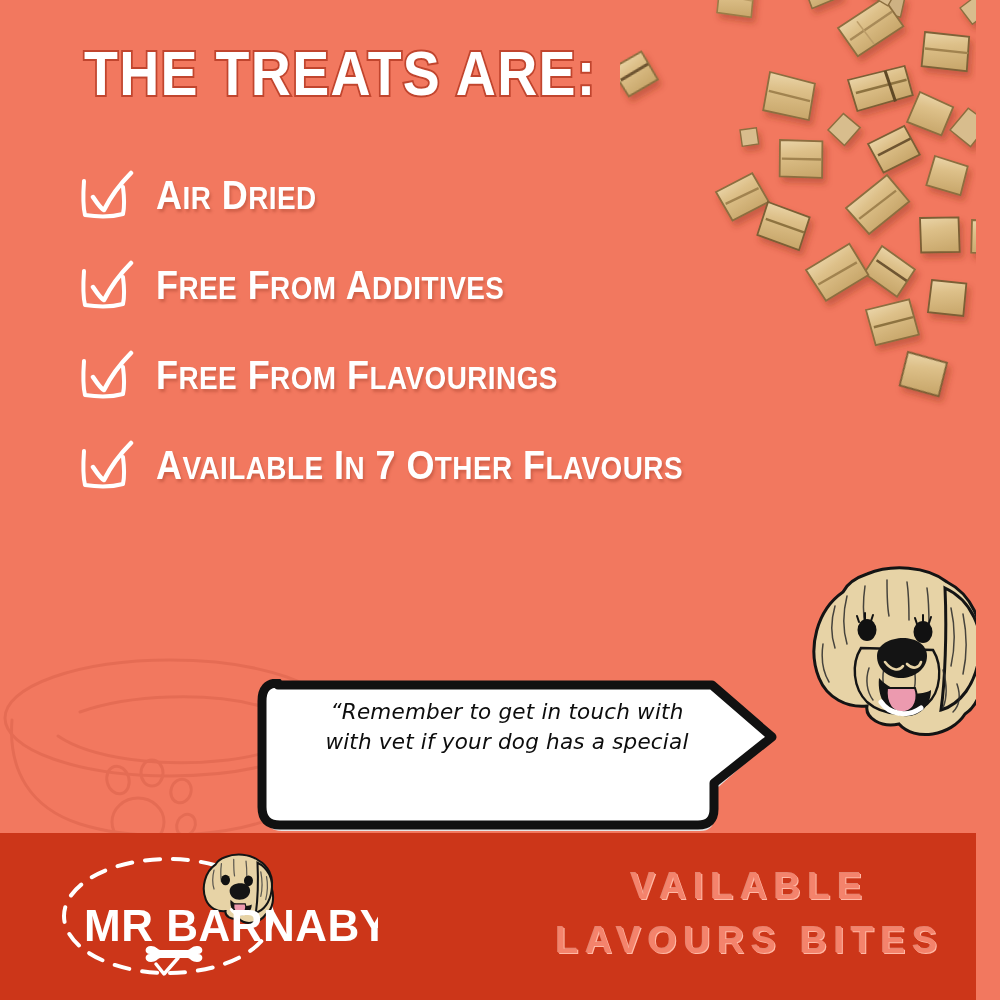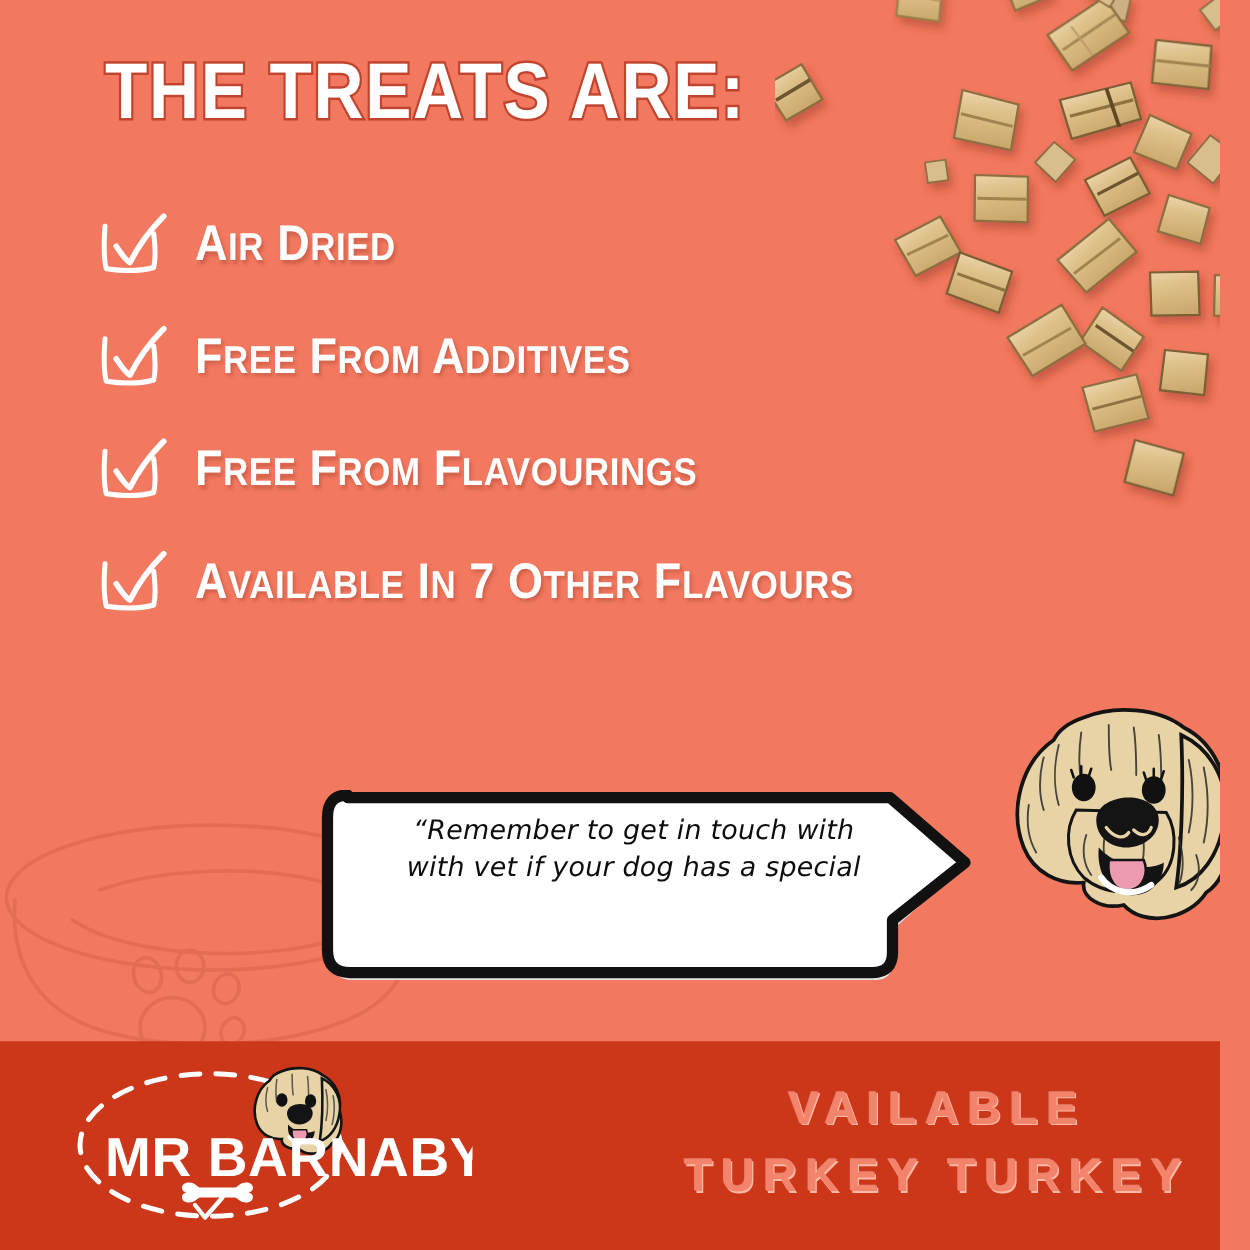--- a/index.html
+++ b/index.html
@@ -45,21 +45,21 @@
     font-weight:bold;
     font-size:40px;
     letter-spacing:.5px;
     transform:scaleX(.9);transform-origin:left center;
     white-space:nowrap;
     text-shadow:2px 3px 3px rgba(150,55,35,.35);
   }
   .check-label .lc{font-size:31px;}
 
   
-  .bubble-wrap{position:absolute;left:252px;top:632px;width:530px;height:160px;}
+  .bubble-wrap{position:absolute;left:252px;top:679px;width:530px;height:160px;}
   .bubble-text{
     position:absolute;left:24px;top:18px;width:462px;
     text-align:center;
     color:#0d0d0d;
     font-family:"DejaVu Sans", sans-serif;
     font-size:21.5px;line-height:30px;
     font-style:italic;
     letter-spacing:.2px;
   }
   .bubble-text span{display:block;}
@@ -351,16 +351,16 @@
     </text>
 
     <g transform="translate(96,100)">
       <path d="M6 8 C0 8 0 0 7 0 C12 0 13 3 16 4 L44 4 C47 3 48 0 53 0 C60 0 60 8 54 8
                C60 8 60 16 53 16 C48 16 47 13 44 12 L16 12 C13 13 12 16 7 16 C0 16 0 8 6 8 Z" fill="#ffffff"></path>
     </g>
   </svg>
 
   <div class="product">
     <span>VAILABLE</span>
-    <span>TURKEY TURKEY</span>
+    <span>LAVOURS BITES</span>
   </div>
 
 </div>
 
 </body></html>

